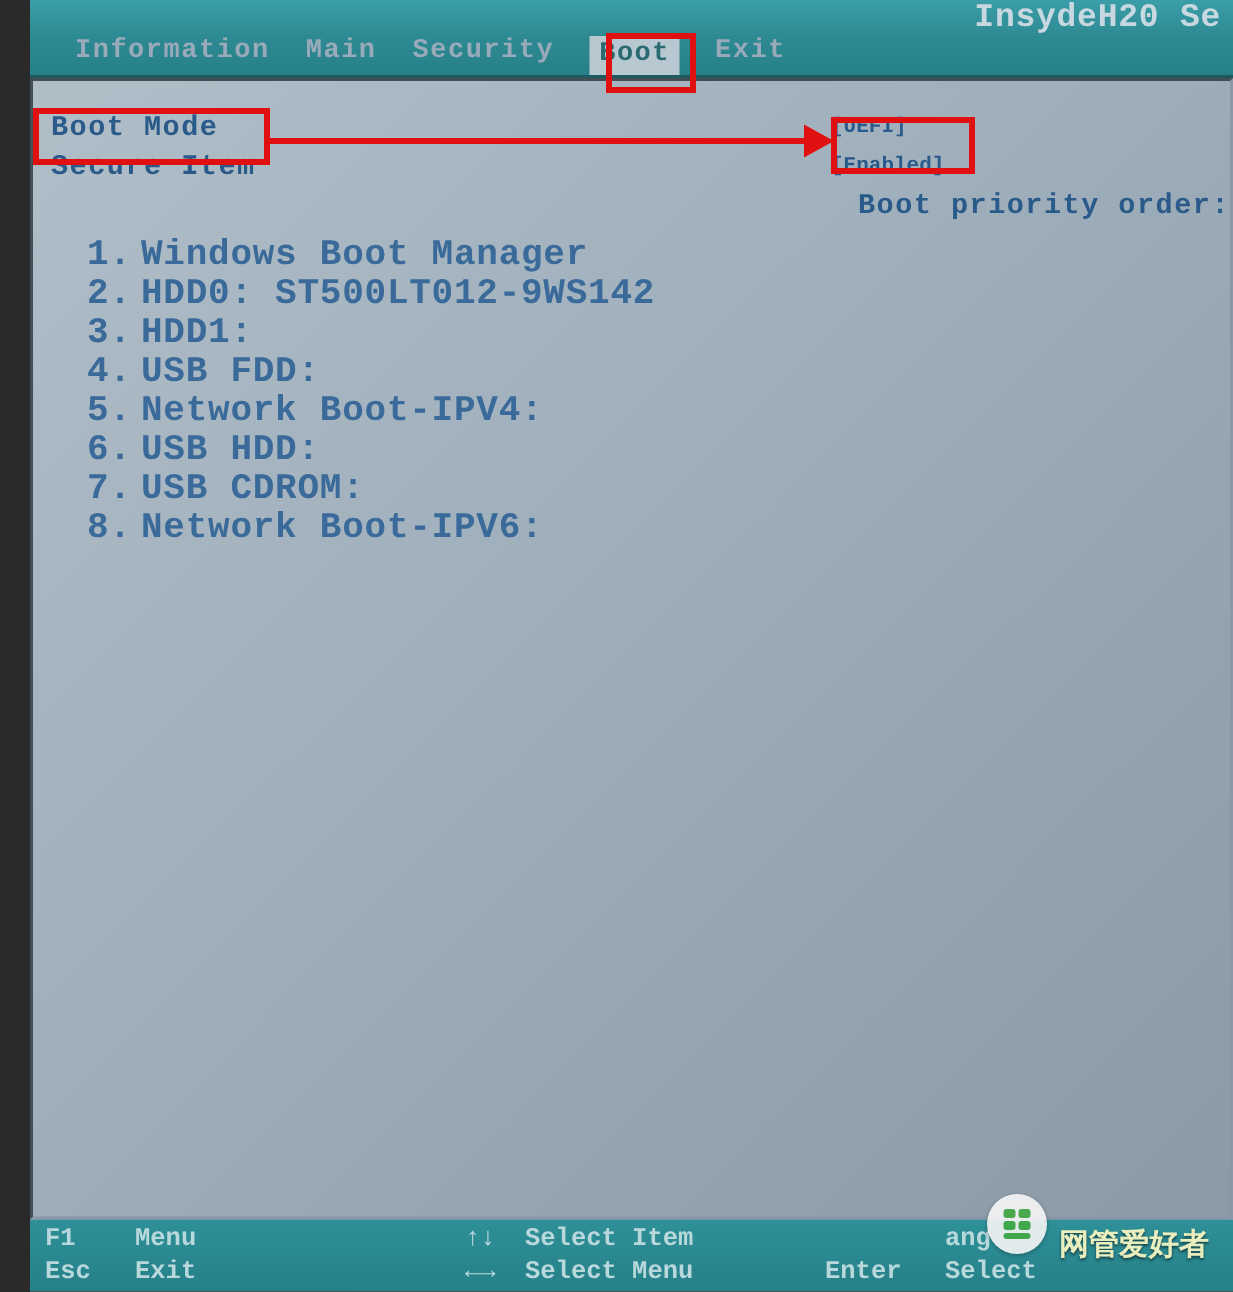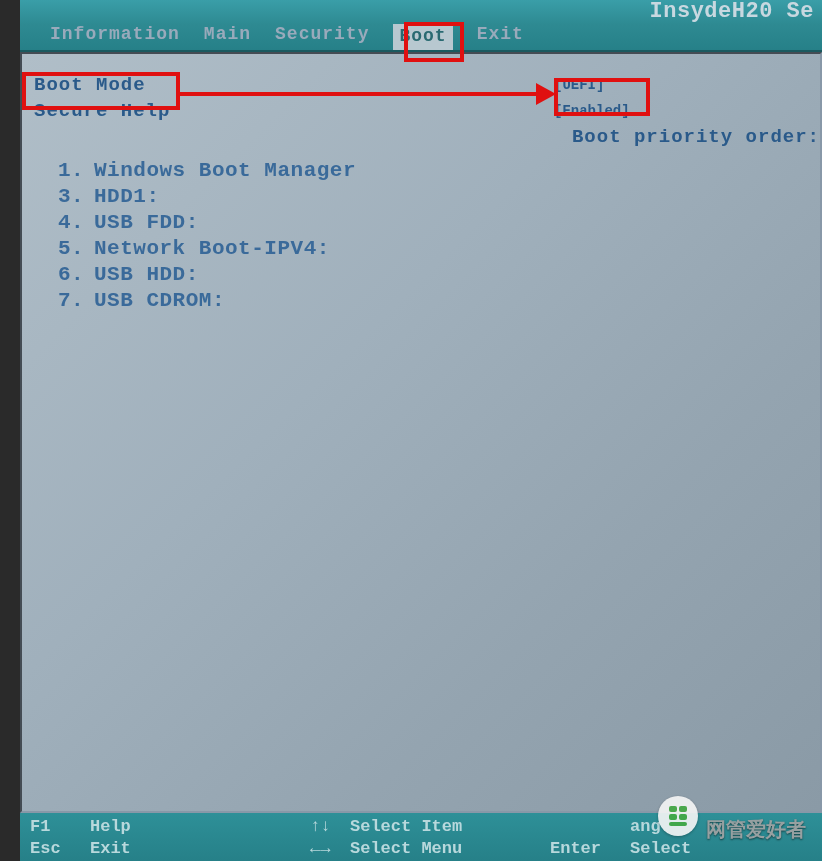--- a/index.html
+++ b/index.html
@@ -80,21 +80,21 @@
       font-size: 19px;
       margin: 2px 0 10px 0;
       letter-spacing: 1px;
       text-align: right;
     }
     .boot-list {
       padding-left: 24px;
     }
     .boot-item {
       color: #3a6a9a;
-      font-size: 21px;
+      font-size: 24px;
       line-height: 26px;
       letter-spacing: 0.5px;
     }
     .boot-num {
       display: inline-block;
       width: 36px;
     }
     .footer-bar {
       background: linear-gradient(180deg, #2e9098 0%, #268088 100%);
       height: 48px;
@@ -179,21 +179,21 @@
     }
     .wm-dots {
       display: grid;
       grid-template-columns: 8px 8px;
       grid-template-rows: 6px 6px 4px;
       gap: 2px;
     }
     .wm-dots span { background: #4a4; border-radius: 2px; }
     .wm-dots span:nth-child(5) { grid-column: 1 / span 2; background: #4a4; }
     .wm-text {
-      color: #a3a3a3;
+      color: #fef9c3;
       font-size: 20px;
       font-family: "Microsoft YaHei", sans-serif;
       text-shadow: 0 1px 2px rgba(0,0,0,.6);
       margin-top: 28px;
     }
   </style>
 </head>
 <body>
 
 <div class="bios-screen">
@@ -211,53 +211,59 @@
   </div>
 
   <div class="main-area">
 
     <div class="setting-row">
       <span class="setting-label">Boot Mode</span>
       <span class="setting-value">[UEFI]</span>
     </div>
 
     <div class="setting-row">
-      <span class="setting-label">Secure Help</span>
+      <span class="setting-label">Secure Item</span>
       <span class="setting-value">[Enabled]</span>
     </div>
 
     <div class="section-title">Boot priority order:</div>
 
     <div class="boot-list">
       <div class="boot-item">
         <span class="boot-num">1.</span><span>Windows Boot Manager</span>
       </div>
       <div class="boot-item">
+        <span class="boot-num">2.</span><span>HDD0: ST500LT012-9WS142</span>
+      </div>
+      <div class="boot-item">
         <span class="boot-num">3.</span><span>HDD1:</span>
       </div>
       <div class="boot-item">
         <span class="boot-num">4.</span><span>USB FDD:</span>
       </div>
       <div class="boot-item">
         <span class="boot-num">5.</span><span>Network Boot-IPV4:</span>
       </div>
       <div class="boot-item">
         <span class="boot-num">6.</span><span>USB HDD:</span>
       </div>
       <div class="boot-item">
         <span class="boot-num">7.</span><span>USB CDROM:</span>
+      </div>
+      <div class="boot-item">
+        <span class="boot-num">8.</span><span>Network Boot-IPV6:</span>
       </div>
     </div>
 
   </div>
 
   <div class="footer-bar">
     <div class="footer-row">
       <span class="fkey">F1</span>
-      <span class="flabel">Help</span>
+      <span class="flabel">Menu</span>
       <span class="farrow">↑↓</span>
       <span class="flabel2">Select Item</span>
       <span class="fkey2"></span>
       <span>ang</span>
     </div>
     <div class="footer-row">
       <span class="fkey">Esc</span>
       <span class="flabel">Exit</span>
       <span class="farrow">←→</span>
       <span class="flabel2">Select Menu</span>

